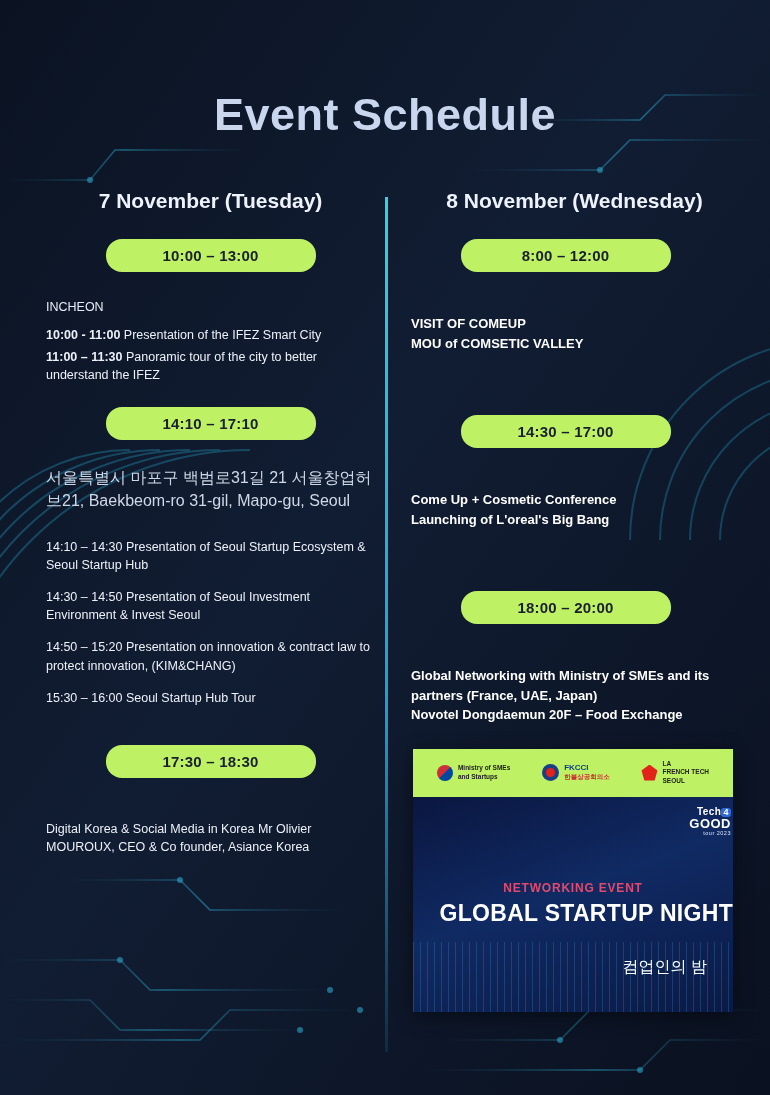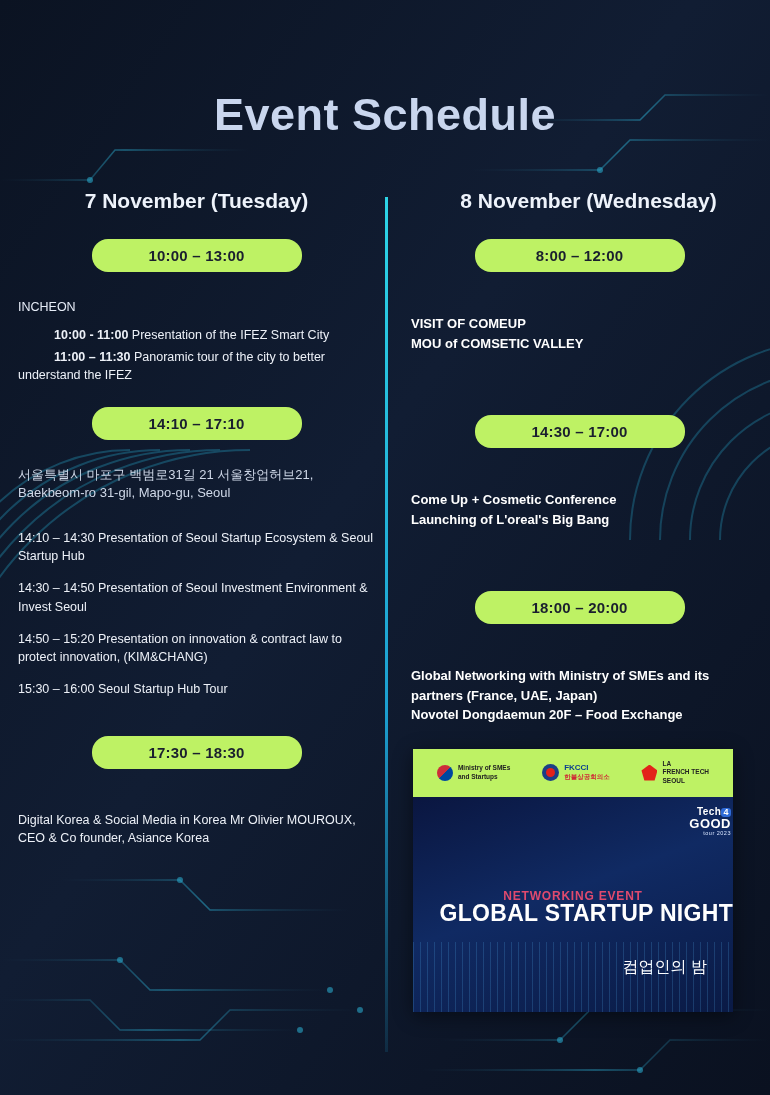--- a/index.html
+++ b/index.html
@@ -40,21 +40,21 @@
     color: #c9d6ee;
     padding-top: 92px;
     line-height: 1;
   }
 
   
   .columns {
     position: relative;
     display: flex;
     margin-top: 52px;
-    padding: 0 12px;
+    padding: 0 40px;
   }
   .divider {
     position: absolute;
     left: 385px;
     top: 8px;
     width: 3px;
     height: 855px;
     background: linear-gradient(to bottom, #2dd4e6 0%, #1c9fd0 60%, rgba(28,159,208,0.15) 100%);
   }
   .col {
@@ -88,29 +88,29 @@
   .col-right .time-pill { margin-left: auto; margin-right: auto; }
 
   .block { margin-bottom: 22px; }
 
   .loc {
     font-size: 12.5px;
     color: #e6ecf7;
     margin-bottom: 10px;
     line-height: 1.45;
   }
-  .loc.small { font-size: 13px; color: #cfd8e8; }
+  .loc.small { font-size: 16px; color: #cfd8e8; }
 
   .item {
     font-size: 12.5px;
     line-height: 1.45;
     color: #edf1f8;
     margin-bottom: 14px;
   }
-  .item b { font-weight: bold; margin-left: 36px; }
+  .item b { font-weight: bold; }
   .item.tight { margin-bottom: 4px; }
 
   .bold-line {
     font-size: 13px;
     font-weight: bold;
     line-height: 1.5;
     color: #ffffff;
   }
 
   .spacer-40 { height: 40px; }
@@ -179,21 +179,21 @@
   }
   .t4g .l1 { font-size: 10px; font-weight: bold; letter-spacing: .5px; }
   .t4g .l2 { font-size: 13px; font-weight: bold; letter-spacing: .5px; }
   .t4g .l3 { font-size: 5.5px; letter-spacing: .5px; color: #d8e5ff; }
   .t4g .num {
     display: inline-block; background: #2f6bd8; color: #fff;
     border-radius: 3px; padding: 0 2px; font-size: 9px;
   }
   .poster-kicker {
     position: absolute; top: 84px; width: 100%; text-align: center;
-    color: #e04a6e; font-size: 12px; font-weight: bold; letter-spacing: .8px; margin-top: 8px;
+    color: #e04a6e; font-size: 12px; font-weight: bold; letter-spacing: .8px;
   }
   .poster-title {
     position: absolute; top: 104px; width: 100%; text-align: right;
     color: #ffffff; font-size: 23px; font-weight: bold; line-height: 1.12;
     letter-spacing: .3px;
   }
   .poster-title .l2 { font-size: 22px; }
   .poster-kr {
     position: absolute; top: 160px; width: 100%; text-align: right;
     padding-right: 26px; color: #ffffff; font-size: 16px;

